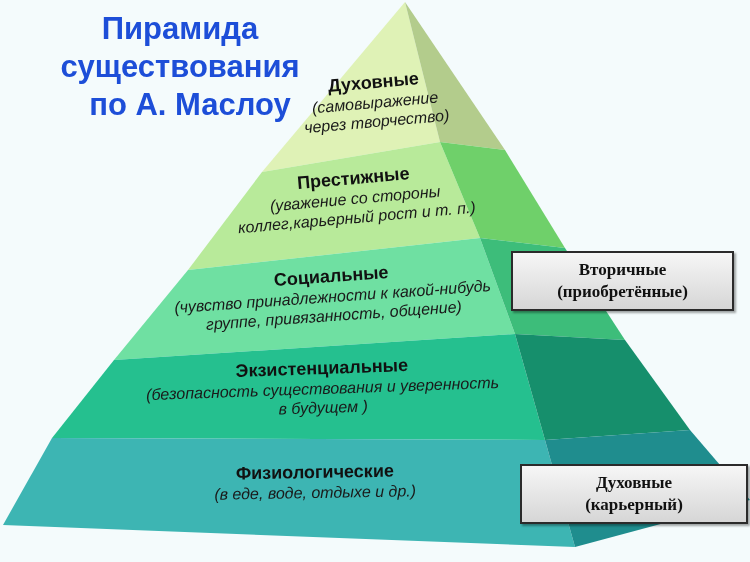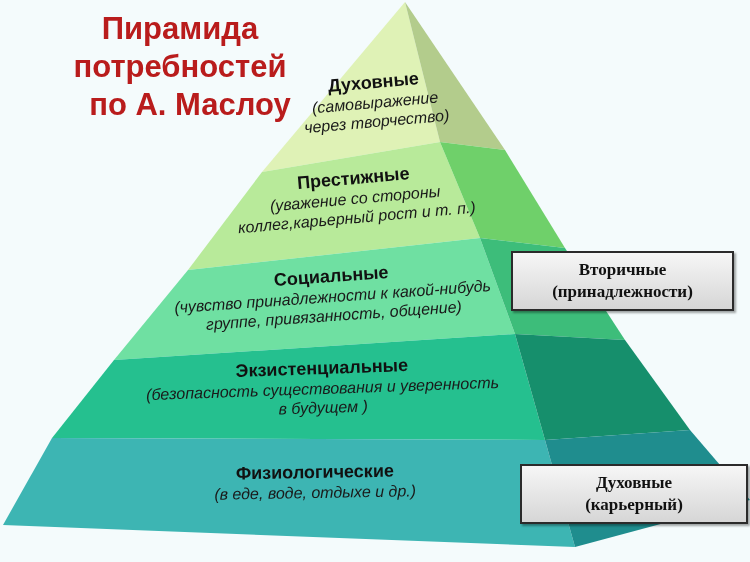--- a/index.html
+++ b/index.html
@@ -6,21 +6,21 @@
   body {
     width: 750px; height: 562px; overflow: hidden;
     background: #f4fbfc;
     position: relative;
     font-family: "Liberation Sans", sans-serif;
   }
   #canvas { position: absolute; left: 0; top: 0; width: 750px; height: 562px; }
   svg.pyr { position: absolute; left: 0; top: 0; }
   .title {
     position: absolute; left: 60px; top: 10px; width: 240px;
-    color: #b91c1c; font-weight: bold; font-size: 31px; line-height: 38px;
+    color: #1d4ed8; font-weight: bold; font-size: 31px; line-height: 38px;
     text-align: center;
     font-family: "Liberation Sans", sans-serif;
   }
   .title .l3 { display:block; text-align: center; margin-left: 20px; }
   .lvl {
     position: absolute; text-align: center; color: #111;
     font-family: "Liberation Sans", sans-serif;
     transform-origin: center center;
   }
   .lvl .name { display:block; font-weight: bold; font-size: 18px; line-height: 21px; }
@@ -51,21 +51,21 @@
 
     <polygon points="405,2 505,150 440,142" fill="#b3cc8c"></polygon>
     <polygon points="440,142 505,150 565,248 480,238" fill="#6fd06a"></polygon>
     <polygon points="480,238 565,248 625,340 515,334" fill="#3dbd7a"></polygon>
     <polygon points="515,334 625,340 690,430 545,440" fill="#168f6c"></polygon>
     <polygon points="545,440 690,430 750,500 575,547" fill="#1f8d8e"></polygon>
   </svg>
 
   <div class="title">
     <span style="display:block">Пирамида</span>
-    <span style="display:block">потребностей</span>
+    <span style="display:block">существования</span>
     <span class="l3">по А. Маслоу</span>
   </div>
 
   <div class="lvl" style="left:290px; top:72px; width:170px; transform: rotate(-5deg);">
     <span class="name">Духовные</span>
     <span class="desc">(самовыражение</span>
     <span class="desc">через творчество)</span>
   </div>
 
   <div class="lvl" style="left:225px; top:168px; width:260px; transform: rotate(-5deg);">
@@ -86,21 +86,21 @@
     <span class="desc">в будущем )</span>
   </div>
 
   <div class="lvl" style="left:190px; top:462px; width:250px; transform: rotate(-1deg);">
     <span class="name">Физиологические</span>
     <span class="desc">(в еде, воде, отдыхе и др.)</span>
   </div>
 
   <div class="box" style="left:511px; top:251px; width:219px; height:56px;">
     <span>Вторичные</span>
-    <span>(принадлежности)</span>
+    <span>(приобретённые)</span>
   </div>
 
   <div class="box" style="left:520px; top:464px; width:224px; height:56px;">
     <span>Духовные</span>
     <span>(карьерный)</span>
   </div>
 
 </div>
 
 </body></html>

